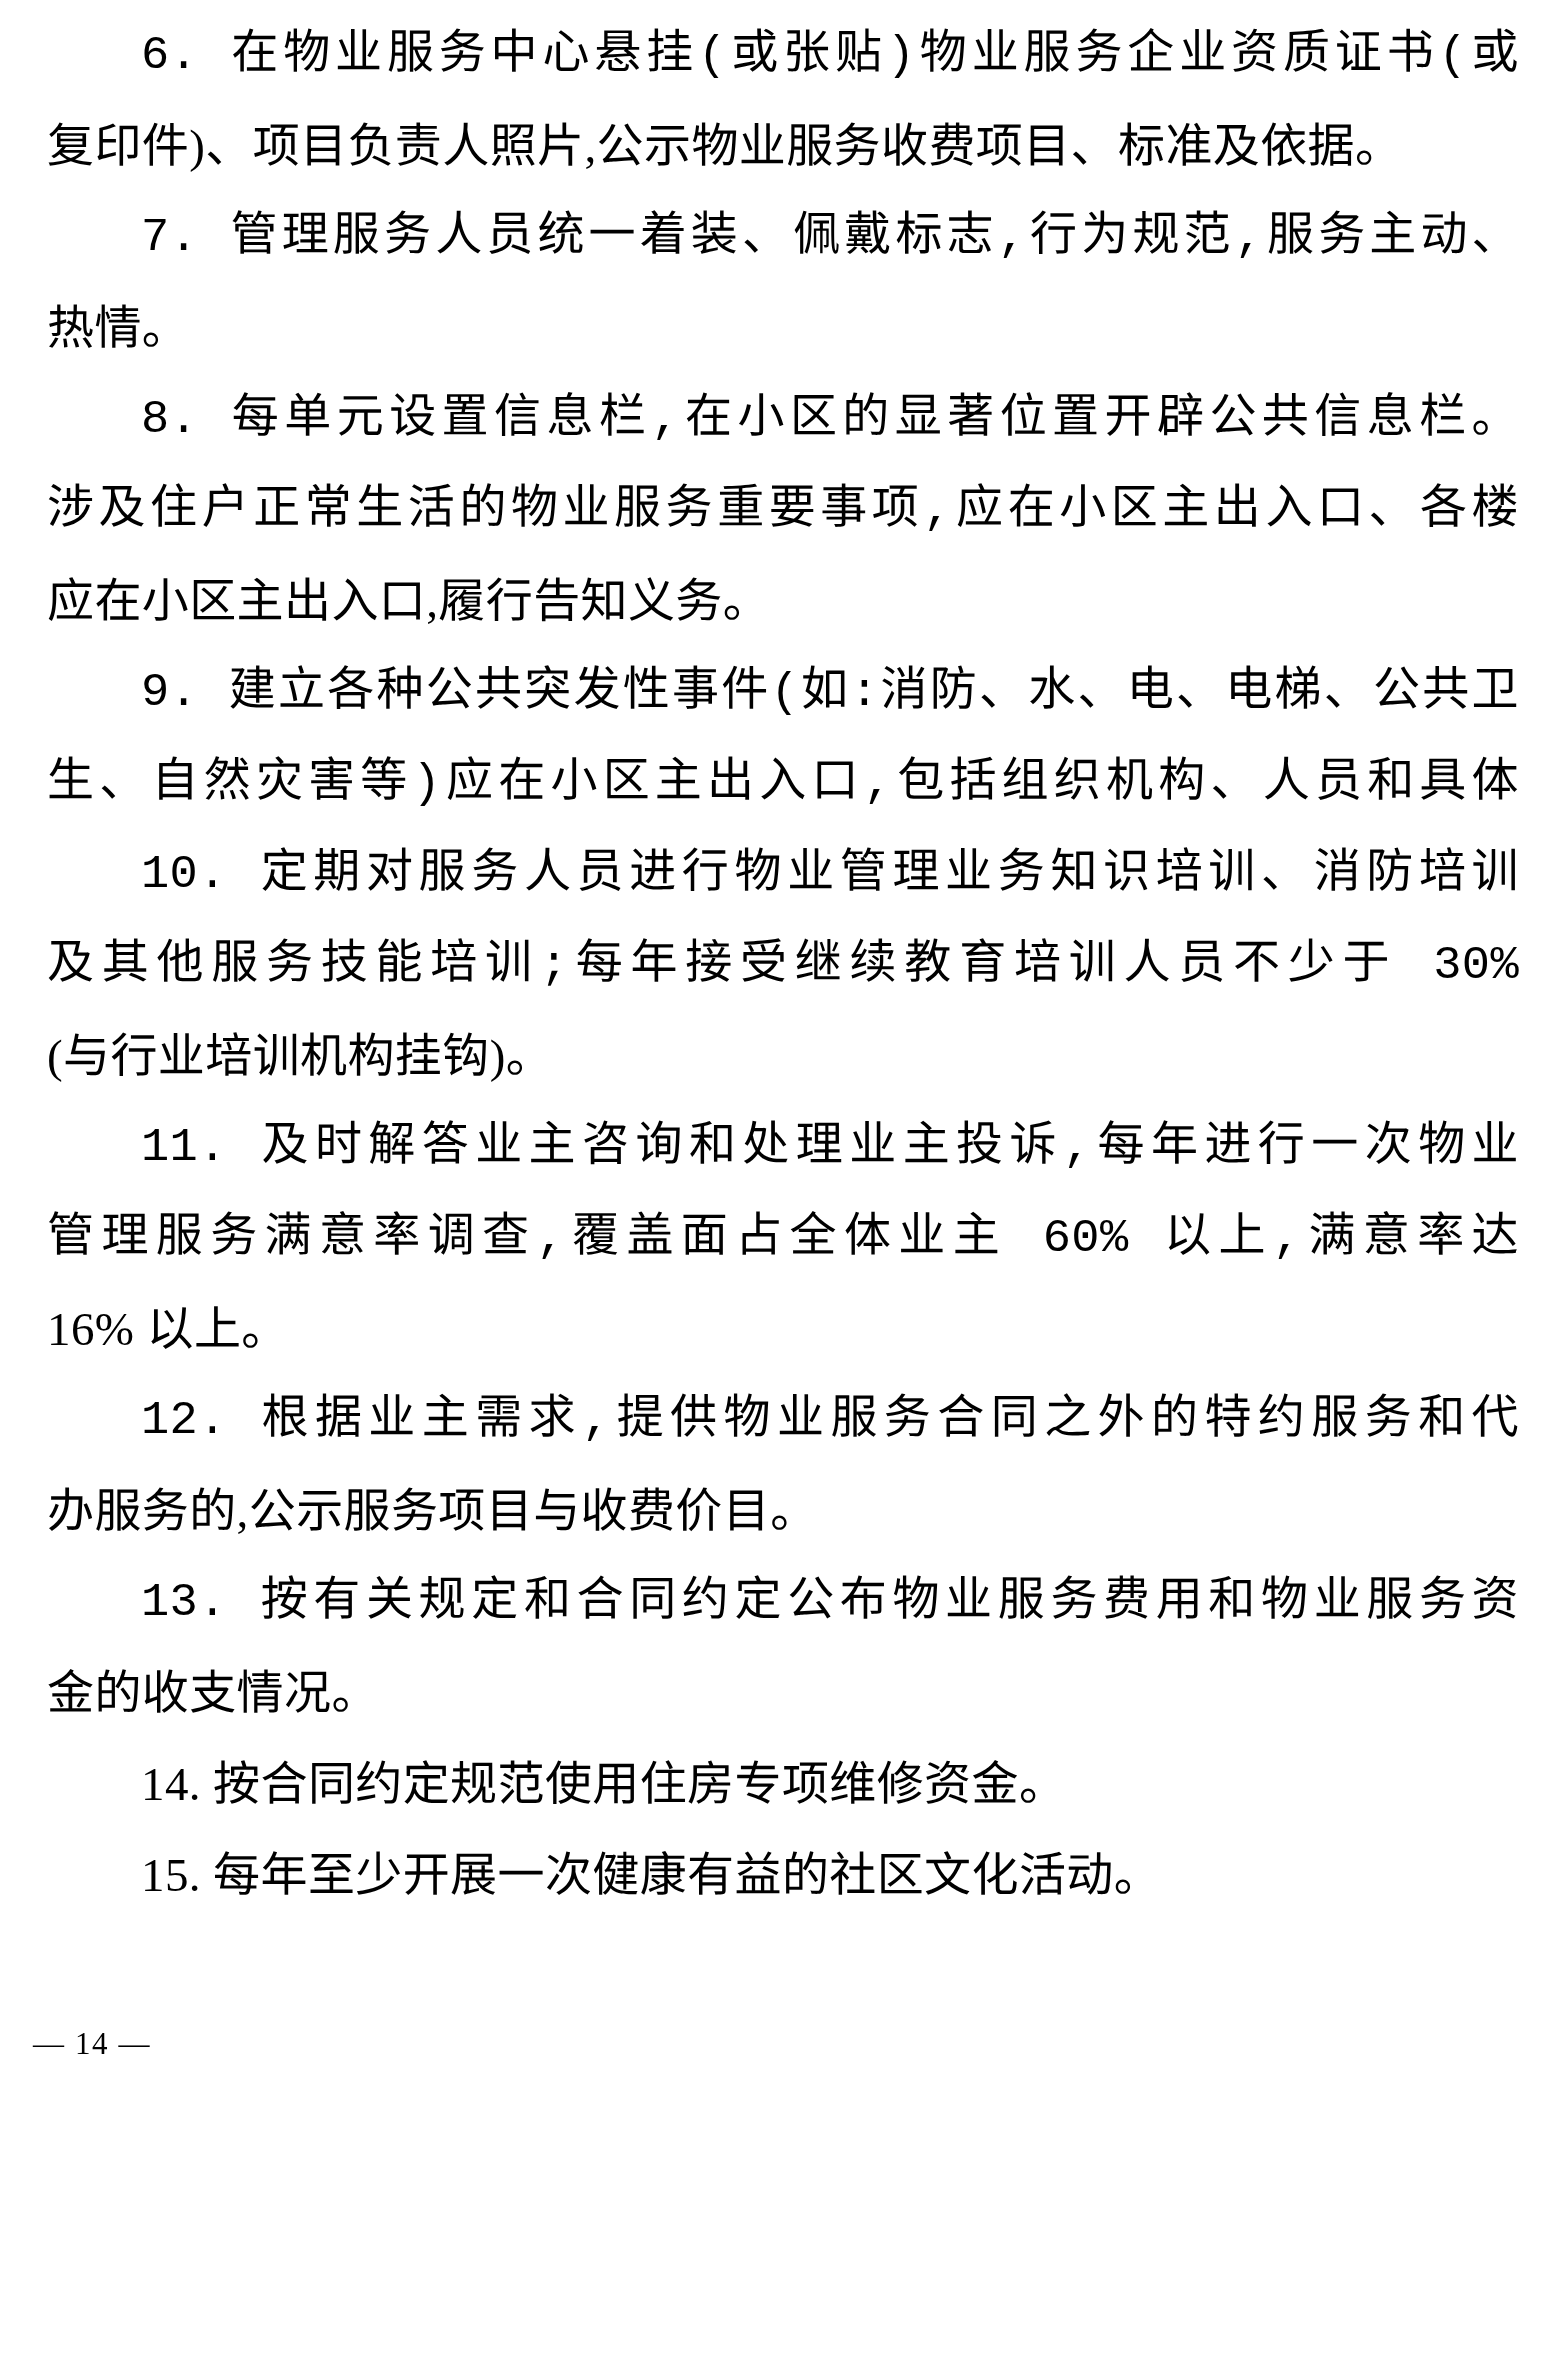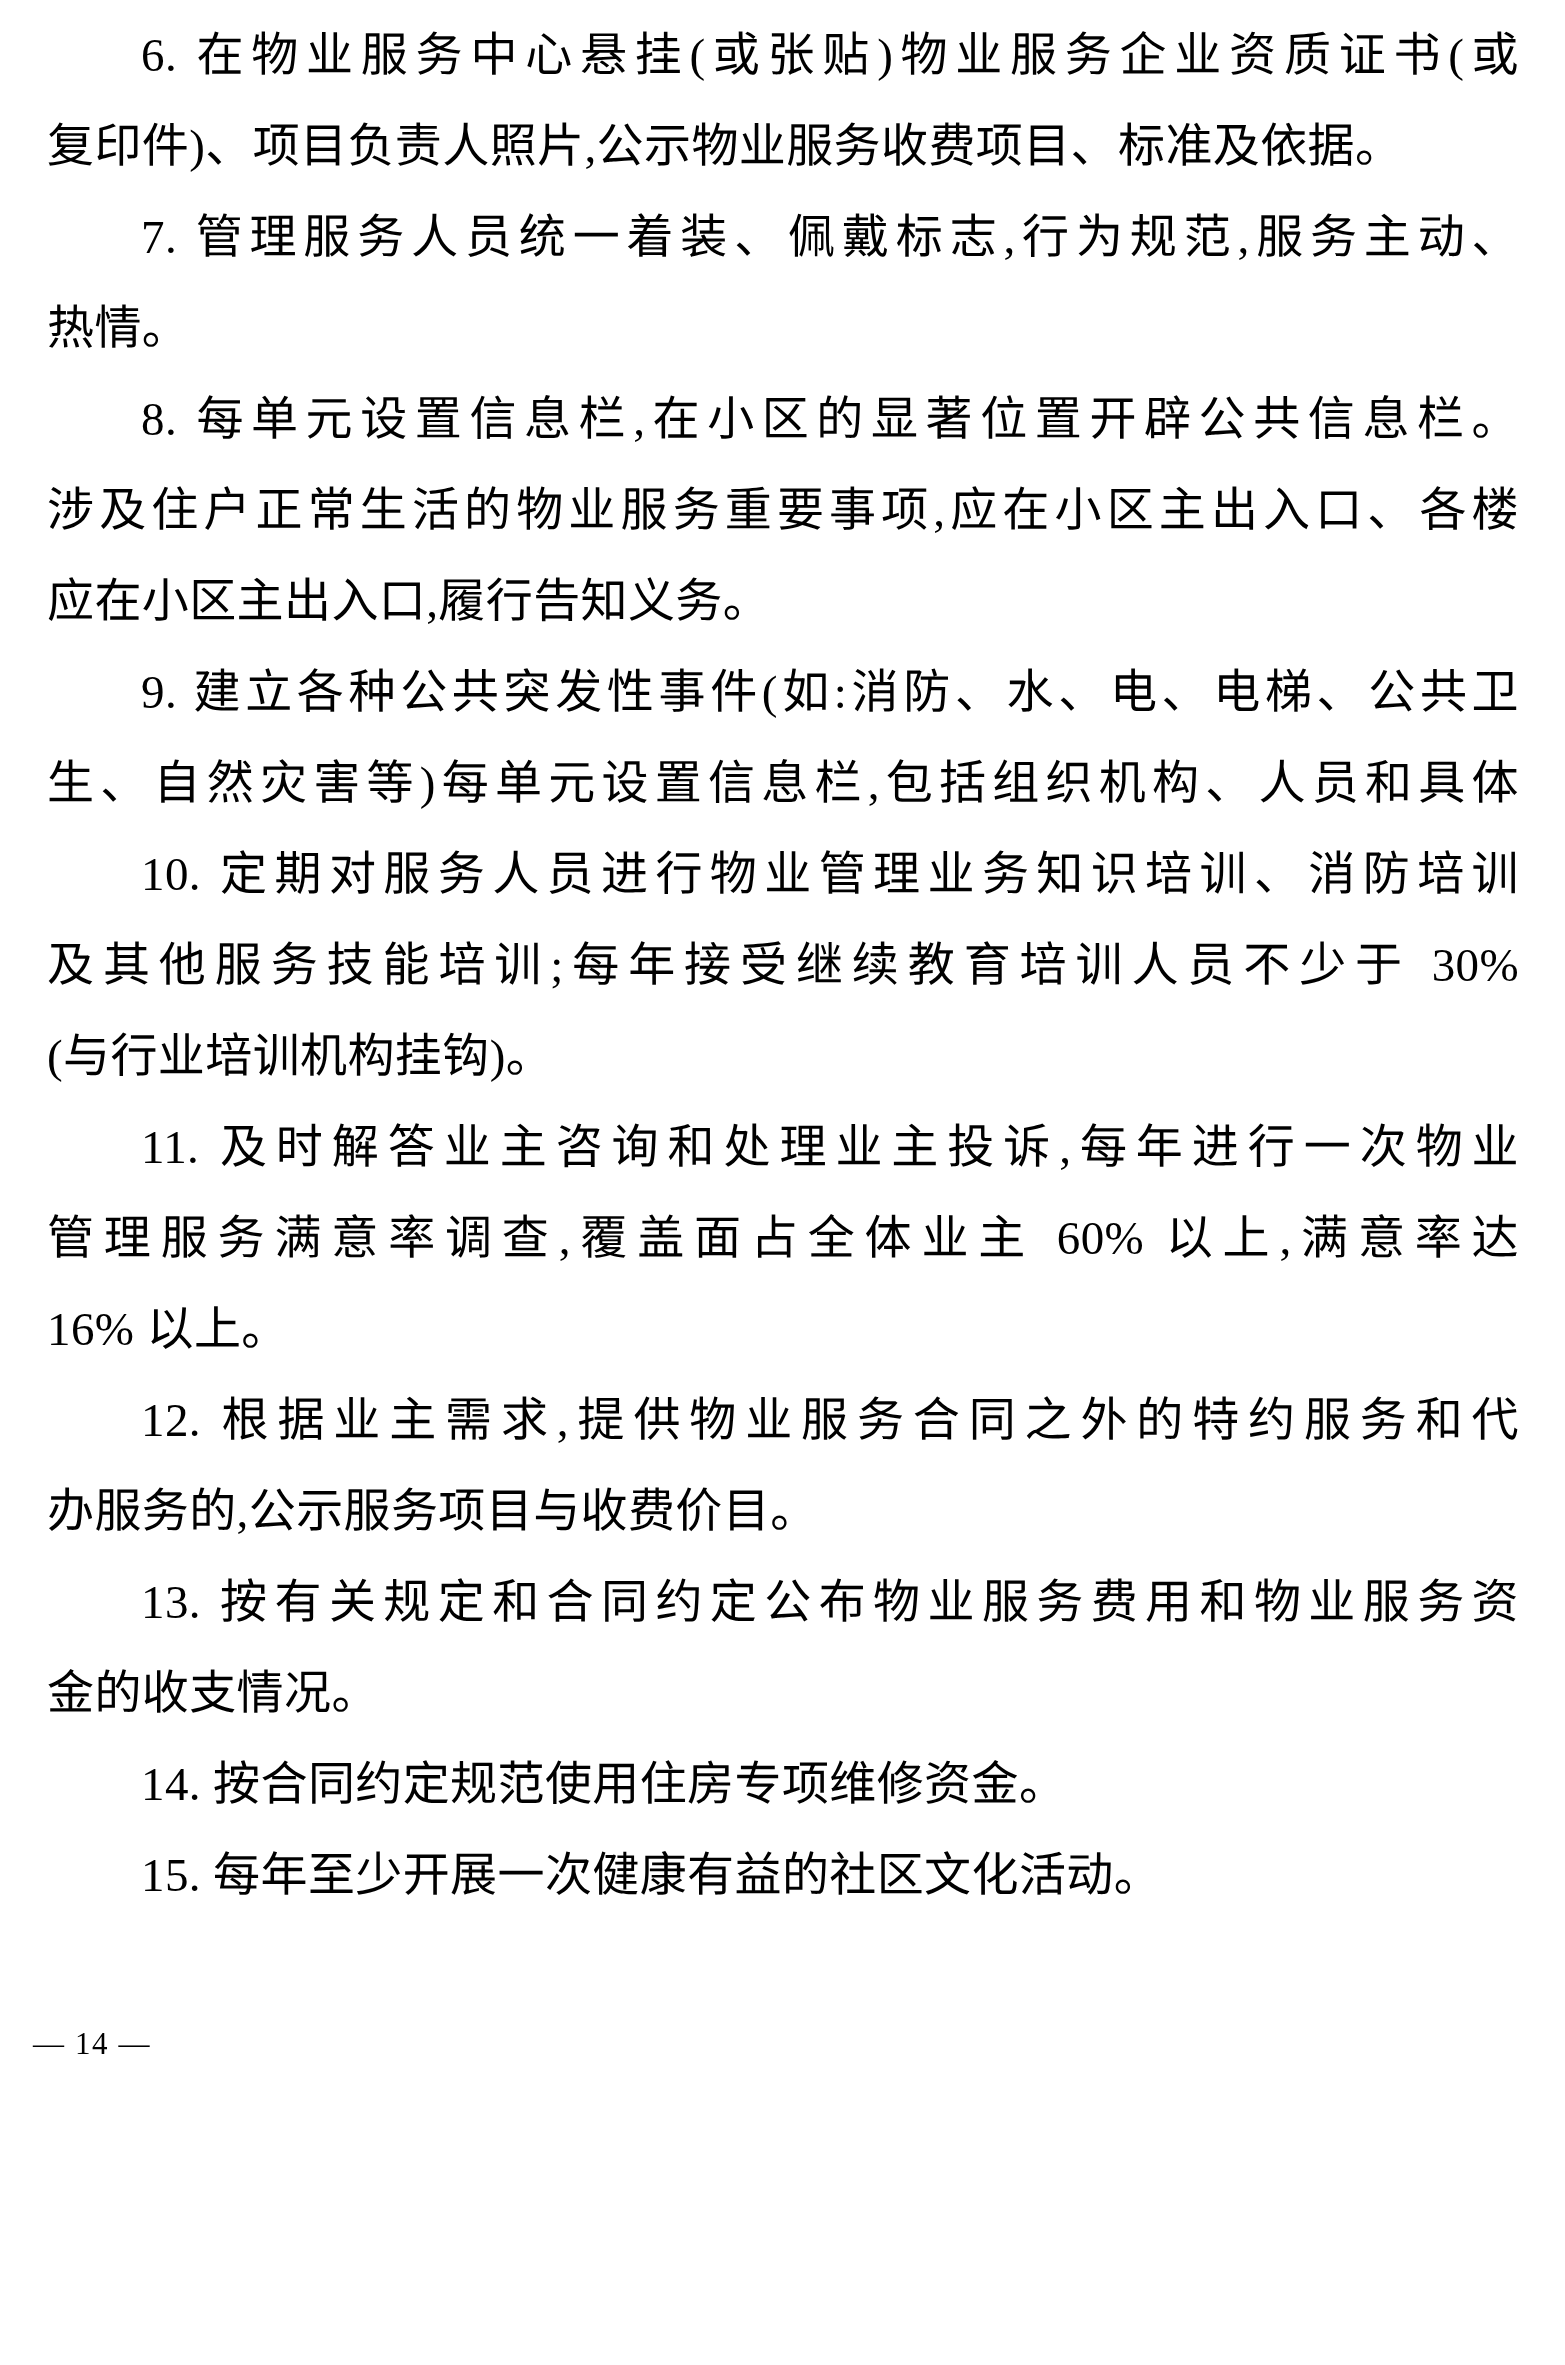--- a/index.html
+++ b/index.html
@@ -26,20 +26,21 @@
     font-size: 47px;
     line-height: 91px;
     height: 91px;
     text-align: justify;
     letter-spacing: 0.4px;
     white-space: normal;
   }
   .line.fill {
     
     text-align-last: justify;
+    font-family: Liberation Mono, monospace;
   }
   .line.first {
     text-indent: 2em;
   }
   .page-number {
     position: absolute;
     left: 33px;
     top: 2011px;
     font-size: 31px;
     line-height: 65px;
@@ -56,21 +57,21 @@
     <div class="line">复印件)、项目负责人照片,公示物业服务收费项目、标准及依据。</div>
 
     <div class="line first fill">7. 管理服务人员统一着装、佩戴标志,行为规范,服务主动、</div>
     <div class="line">热情。</div>
 
     <div class="line first fill">8. 每单元设置信息栏,在小区的显著位置开辟公共信息栏。</div>
     <div class="line fill">涉及住户正常生活的物业服务重要事项,应在小区主出入口、各楼</div>
     <div class="line">应在小区主出入口,履行告知义务。</div>
 
     <div class="line first fill">9. 建立各种公共突发性事件(如:消防、水、电、电梯、公共卫</div>
-    <div class="line fill">生、自然灾害等)每单元设置信息栏,包括组织机构、人员和具体</div>
+    <div class="line fill">生、自然灾害等)应在小区主出入口,包括组织机构、人员和具体</div>
 
     <div class="line first fill">10. 定期对服务人员进行物业管理业务知识培训、消防培训</div>
     <div class="line fill">及其他服务技能培训;每年接受继续教育培训人员不少于 30%</div>
     <div class="line">(与行业培训机构挂钩)。</div>
 
     <div class="line first fill">11. 及时解答业主咨询和处理业主投诉,每年进行一次物业</div>
     <div class="line fill">管理服务满意率调查,覆盖面占全体业主 60% 以上,满意率达</div>
     <div class="line">16% 以上。</div>
 
     <div class="line first fill">12. 根据业主需求,提供物业服务合同之外的特约服务和代</div>

